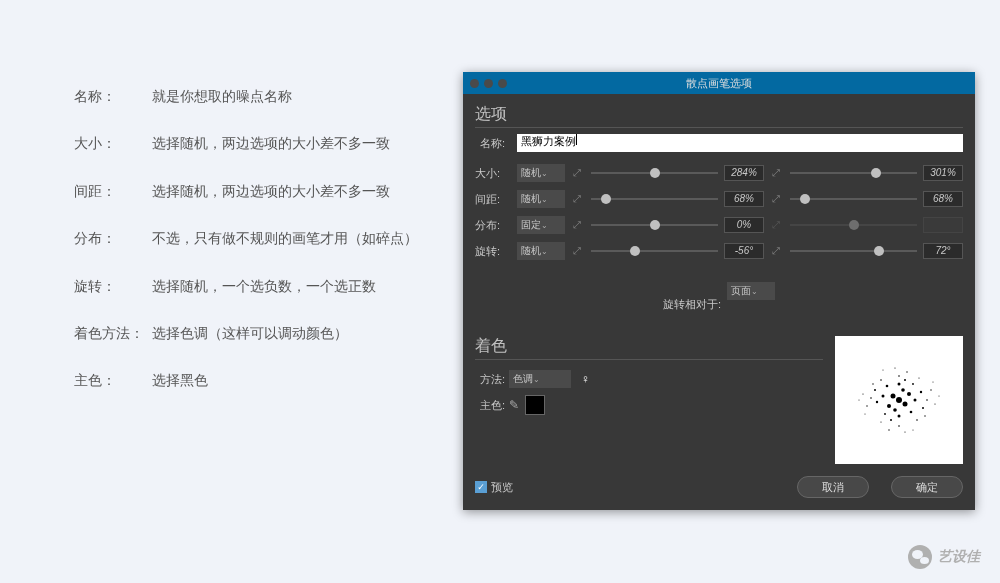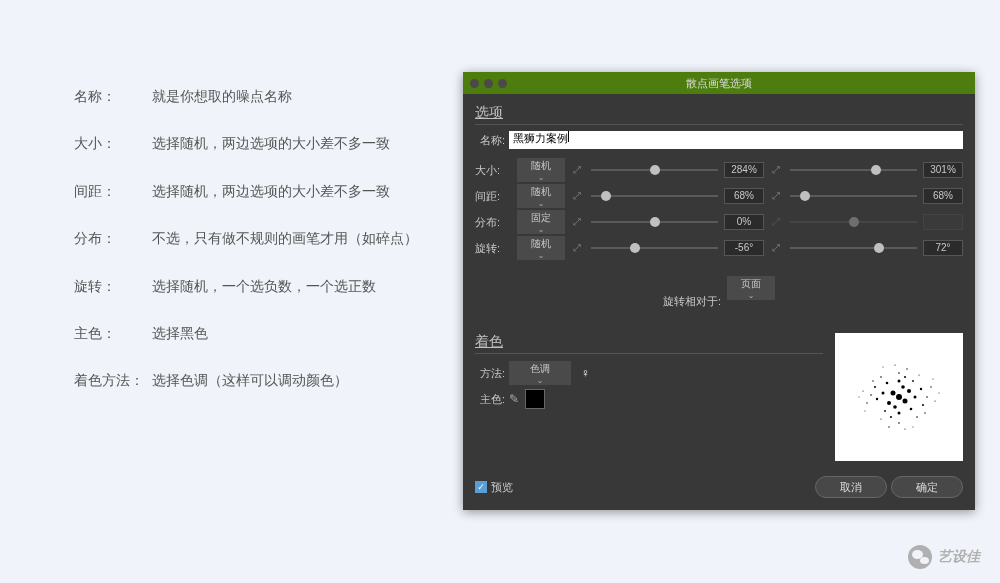--- a/index.html
+++ b/index.html
@@ -34,21 +34,21 @@
       top: 72px;
       width: 512px;
       height: 438px;
       background: #383838;
       color: #c8c8c8;
       font-size: 11px;
       box-shadow: 0 2px 10px rgba(0,0,0,0.4);
     }
     .titlebar {
       height: 22px;
-      background: #4d7c0f;
+      background: #0369a1;
       display: flex;
       align-items: center;
       position: relative;
     }
     .traffic-lights {
       display: flex;
       gap: 5px;
       padding-left: 7px;
     }
     .traffic-lights span {
@@ -59,35 +59,34 @@
       left: 0; right: 0;
       text-align: center;
       color: #ddd;
       font-size: 11px;
     }
     .dialog-body {
       padding: 10px 12px;
     }
     .section-label {
       color: #c0c0c0;
-      font-size: 14px;
+      font-size: 16px;
       margin-bottom: 6px;
       border-bottom: 1px solid #555;
       padding-bottom: 2px;
-      text-decoration: underline;
     }
     .name-row {
       display: flex;
       align-items: center;
       margin-bottom: 8px;
     }
     .name-row .rl {
       width: 30px;
       text-align: right;
-      margin-right: 4px;
+      margin-right: 12px;
     }
     .name-input {
       flex: 1;
       height: 18px;
       background: #fff;
       color: #000;
       border: none;
       padding: 0 4px;
       font-size: 11px;
     }
@@ -102,28 +101,27 @@
       align-items: center;
       height: 26px;
     }
     .slider-row .rl {
       width: 30px;
       text-align: left;
       margin-right: 12px;
     }
     .dropdown {
       width: 48px;
-      height: 24px;
+      height: 18px;
       background: #4a4a4a;
       display: flex;
       align-items: center;
-      justify-content: center;
+      justify-content: flex-start;
       padding: 0 4px;
       font-size: 10px;
-      flex-direction: column;
     }
     .dropdown.wide { width: 62px; }
     .chev {
       font-size: 8px;
       color: #aaa;
     }
     .flip-icon {
       margin: 0 4px 0 8px;
       color: #888;
       font-size: 10px;
@@ -145,20 +143,21 @@
       transform: translateX(-5px);
     }
     .val-box {
       width: 40px;
       height: 16px;
       background: #2b2b2b;
       border: 1px solid #555;
       text-align: center;
       line-height: 14px;
       font-size: 10px;
+      font-style: italic;
     }
     .val-box.disabled {
       background: #3a3a3a;
       color: #666;
       border-color: #444;
     }
     .relative-row {
       display: flex;
       align-items: center;
       justify-content: center;
@@ -224,21 +223,21 @@
       display: inline-flex;
       align-items: center;
       justify-content: center;
       color: #fff;
       font-size: 9px;
       margin-right: 4px;
     }
     .footer-buttons {
       margin-left: auto;
       display: flex;
-      gap: 4px;
+      gap: 22px;
     }
     .btn {
       width: 72px;
       height: 22px;
       border: 1px solid #666;
       border-radius: 11px;
       background: #484848;
       display: flex;
       align-items: center;
       justify-content: center;
@@ -290,26 +289,26 @@
     </div>
   <div class="row">
       <span class="label">分布：</span>
       <span>不选，只有做不规则的画笔才用（如碎点）</span>
     </div>
   <div class="row">
       <span class="label">旋转：</span>
       <span>选择随机，一个选负数，一个选正数</span>
     </div>
   <div class="row">
+      <span class="label">着色方法：</span>
+      <span>选择色调（这样可以调动颜色）</span>
+    </div>
+  <div class="row">
       <span class="label">主色：</span>
       <span>选择黑色</span>
-    </div>
-  <div class="row">
-      <span class="label">着色方法：</span>
-      <span>选择色调（这样可以调动颜色）</span>
     </div>
 </div>
 
 <div class="dialog">
   <div class="titlebar">
     <div class="traffic-lights">
       <span></span>
       <span></span>
       <span></span>
     </div>

